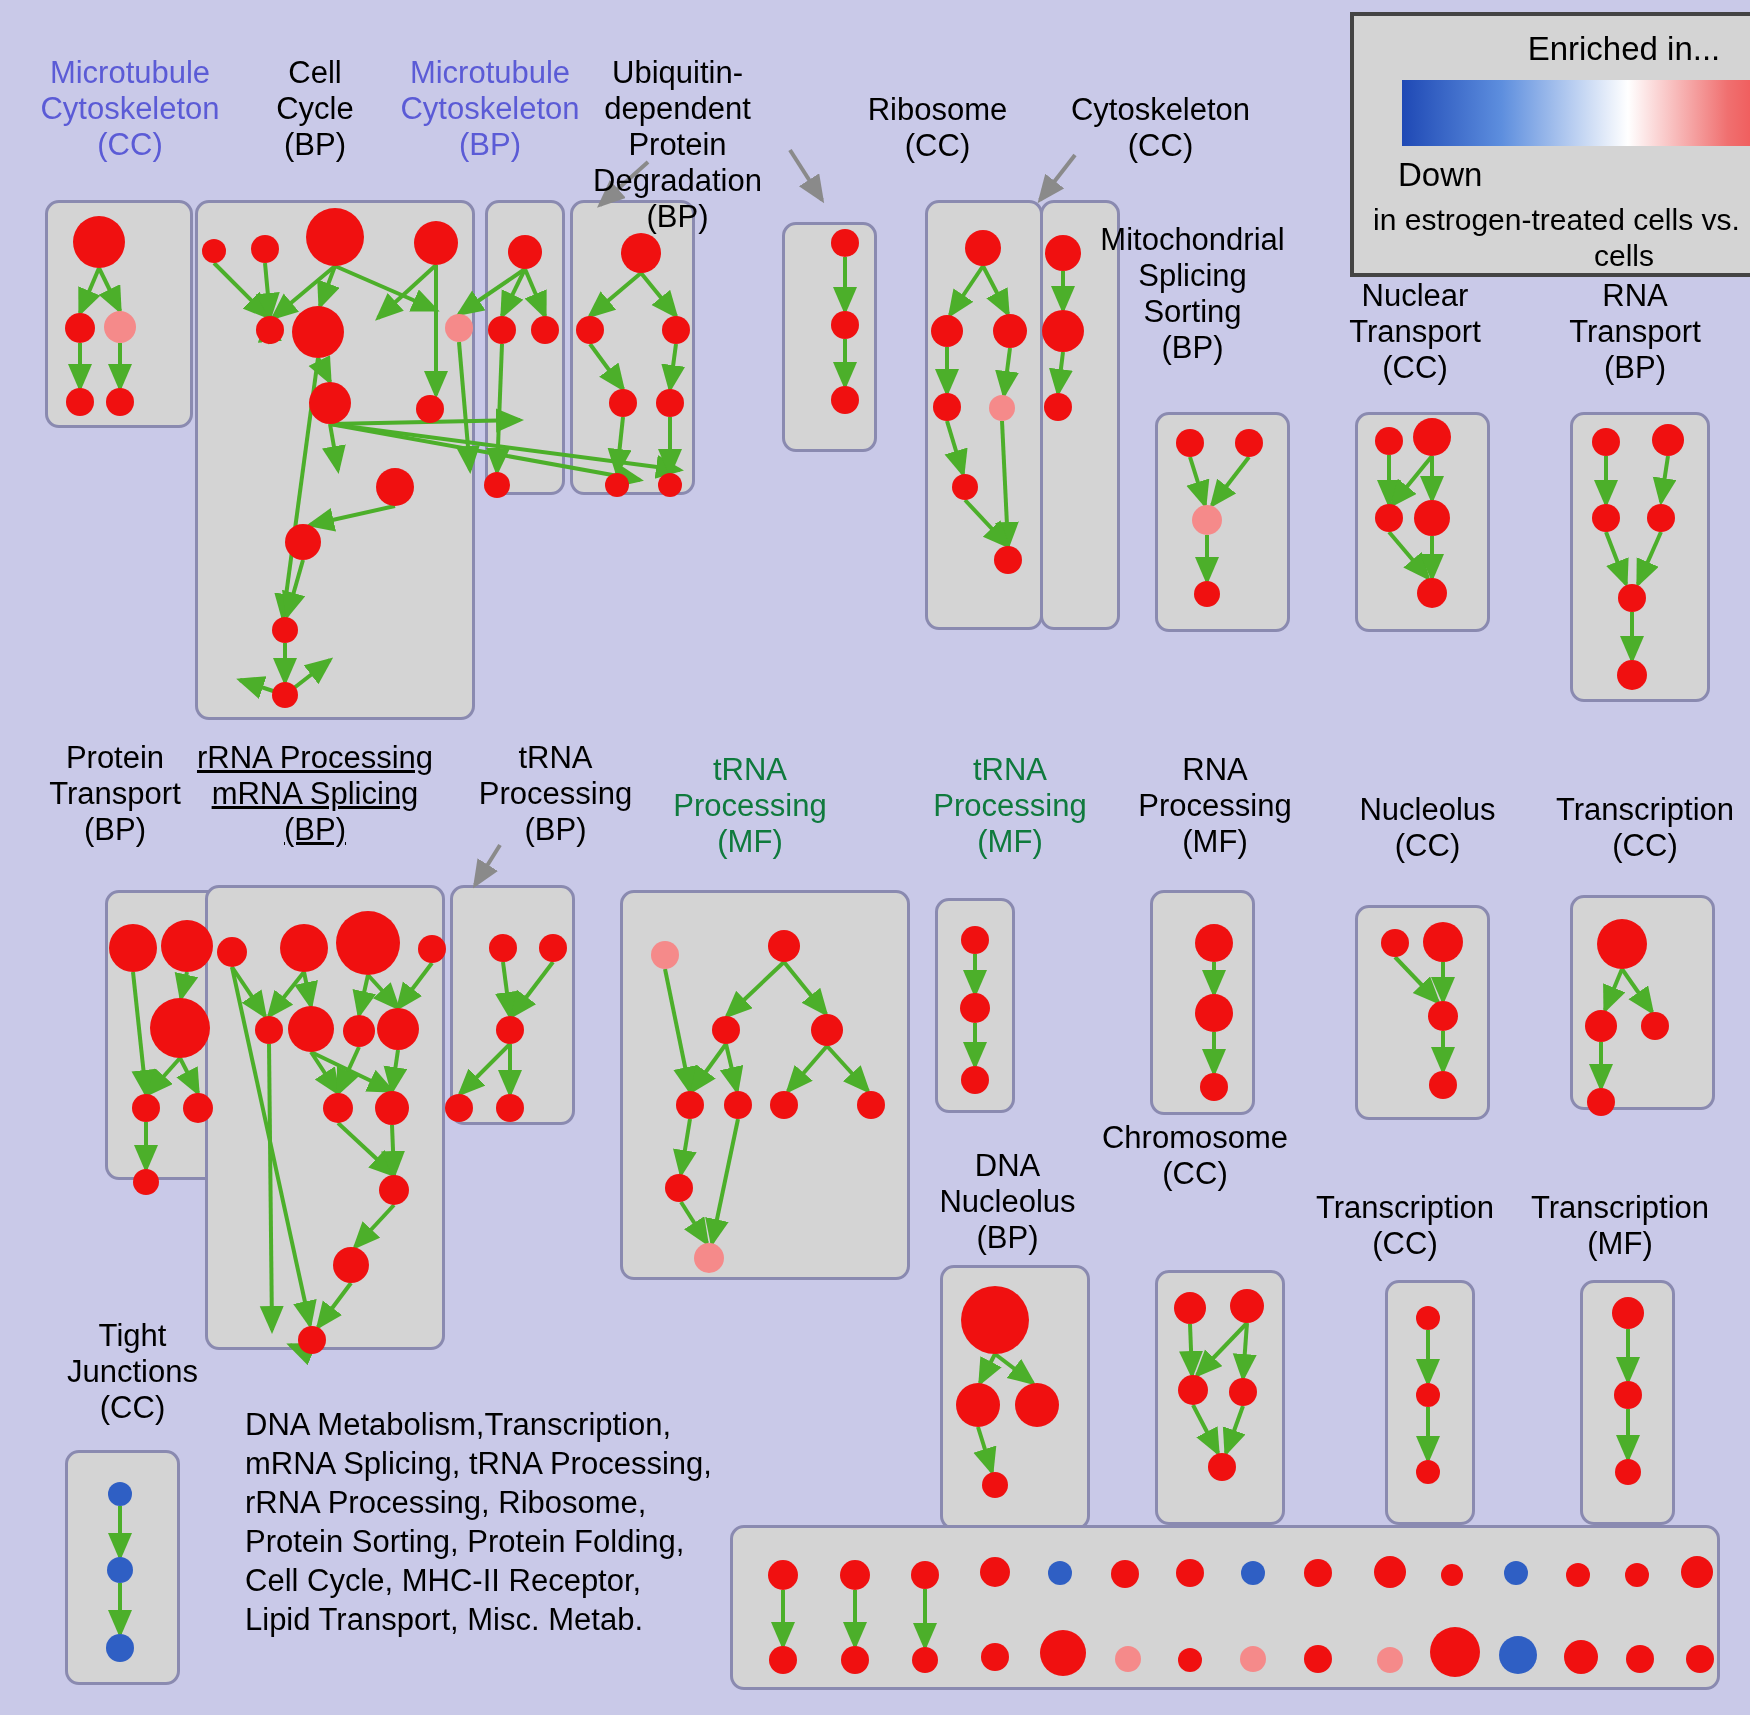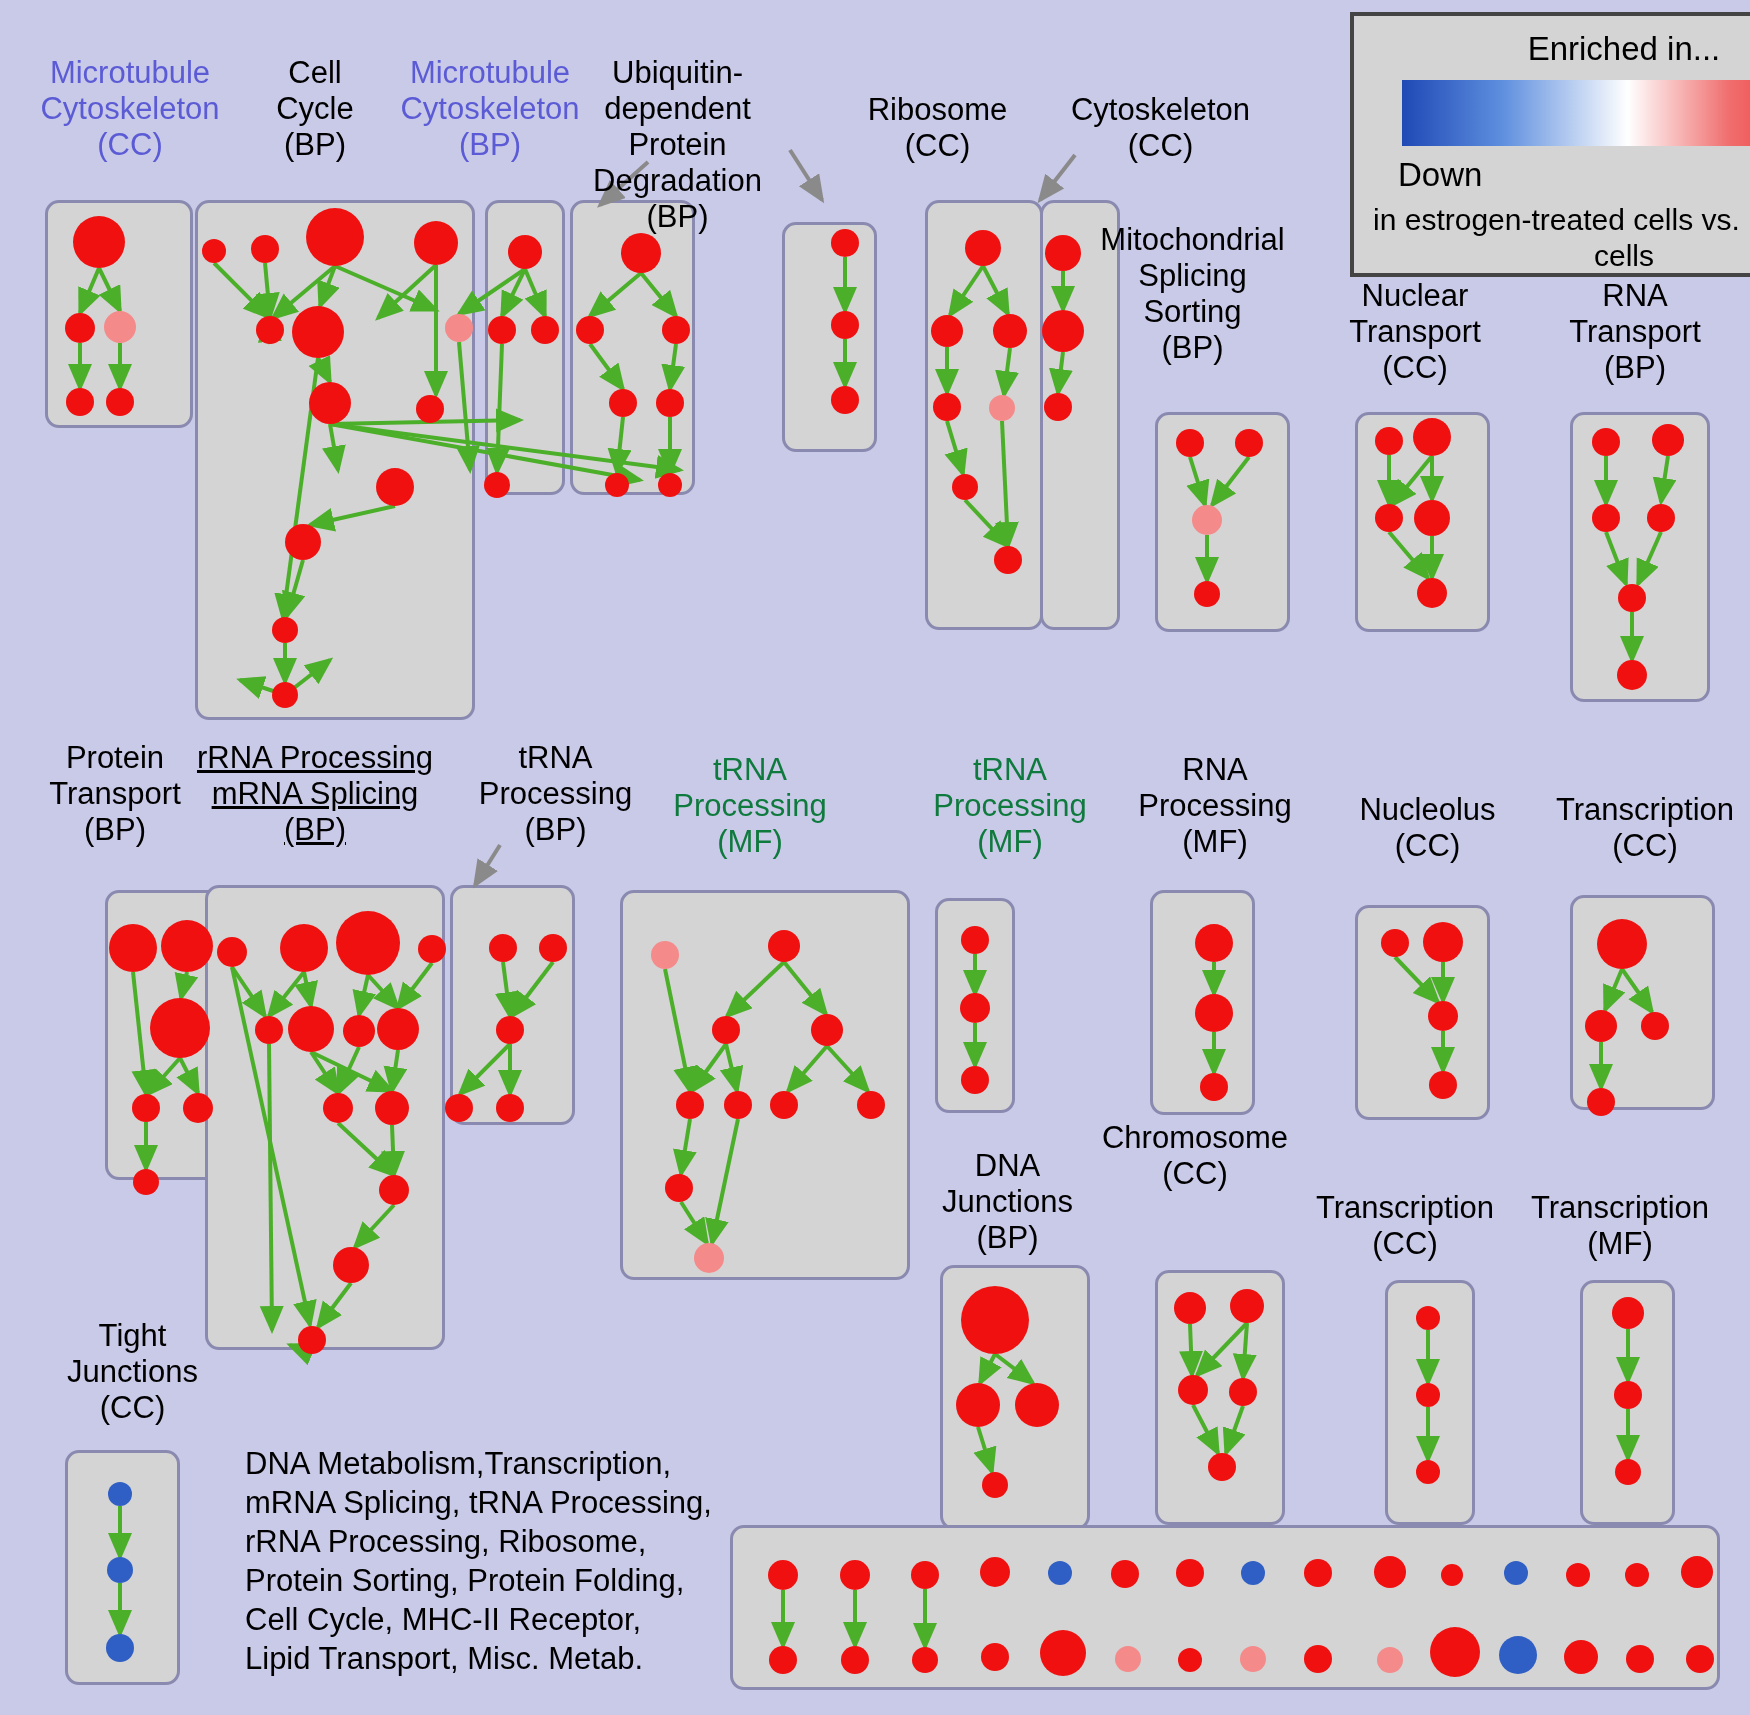--- a/index.html
+++ b/index.html
@@ -222,21 +222,21 @@
       <line x1="120" y1="1583" x2="120" y2="1634" stroke="#4caf2a" stroke-width="4" marker-end="url(#arrow)"></line>
       <line x1="783" y1="1590" x2="783" y2="1646" stroke="#4caf2a" stroke-width="4" marker-end="url(#arrow)"></line>
       <line x1="855" y1="1590" x2="855" y2="1646" stroke="#4caf2a" stroke-width="4" marker-end="url(#arrow)"></line>
       <line x1="925" y1="1589" x2="925" y2="1647" stroke="#4caf2a" stroke-width="4" marker-end="url(#arrow)"></line>
       <line x1="648" y1="162" x2="600" y2="205" stroke="#8a8a8a" stroke-width="4" marker-end="url(#grayarrow)"></line>
       <line x1="790" y1="150" x2="822" y2="200" stroke="#8a8a8a" stroke-width="4" marker-end="url(#grayarrow)"></line>
       <line x1="1075" y1="155" x2="1040" y2="200" stroke="#8a8a8a" stroke-width="4" marker-end="url(#grayarrow)"></line>
       <line x1="500" y1="845" x2="475" y2="885" stroke="#8a8a8a" stroke-width="4" marker-end="url(#grayarrow)"></line>
     </svg>
 
-  <div class="bigtext" style="left:245px;top:1405px;width:520px;margin-top:39px;">DNA Metabolism,Transcription,
+  <div class="bigtext" style="left:245px;top:1405px;width:520px;">DNA Metabolism,Transcription,
 mRNA Splicing, tRNA Processing,
 rRNA Processing, Ribosome,
 Protein Sorting, Protein Folding,
 Cell Cycle, MHC-II Receptor,
 Lipid Transport, Misc. Metab.</div>
 <div class="node" style="left: 99px; top: 242px; width: 52px; height: 52px; background: rgb(240, 16, 16);"></div>
     <div class="node" style="left: 80px; top: 328px; width: 30px; height: 30px; background: rgb(240, 16, 16);"></div>
     <div class="node" style="left: 120px; top: 327px; width: 32px; height: 32px; background: rgb(245, 138, 138);"></div>
     <div class="node" style="left: 80px; top: 402px; width: 28px; height: 28px; background: rgb(240, 16, 16);"></div>
     <div class="node" style="left: 120px; top: 402px; width: 28px; height: 28px; background: rgb(240, 16, 16);"></div>
@@ -432,21 +432,21 @@
 Processing
 (MF)</div>
     <div class="label" style="left: 1130px; top: 752px; width: 170px;">RNA
 Processing
 (MF)</div>
     <div class="label" style="left: 1340px; top: 792px; width: 175px;">Nucleolus
 (CC)</div>
     <div class="label" style="left: 1545px; top: 792px; width: 200px;">Transcription
 (CC)</div>
     <div class="label" style="left: 910px; top: 1148px; width: 195px;">DNA
-Junctions
+Nucleolus
 (BP)</div>
     <div class="label" style="left: 1095px; top: 1120px; width: 200px;">Chromosome
 (CC)</div>
     <div class="label" style="left: 1305px; top: 1190px; width: 200px;">Transcription
 (CC)</div>
     <div class="label" style="left: 1520px; top: 1190px; width: 200px;">Transcription
 (MF)</div>
     <div class="label" style="left: 50px; top: 1318px; width: 165px;">Tight
 Junctions
 (CC)</div>

